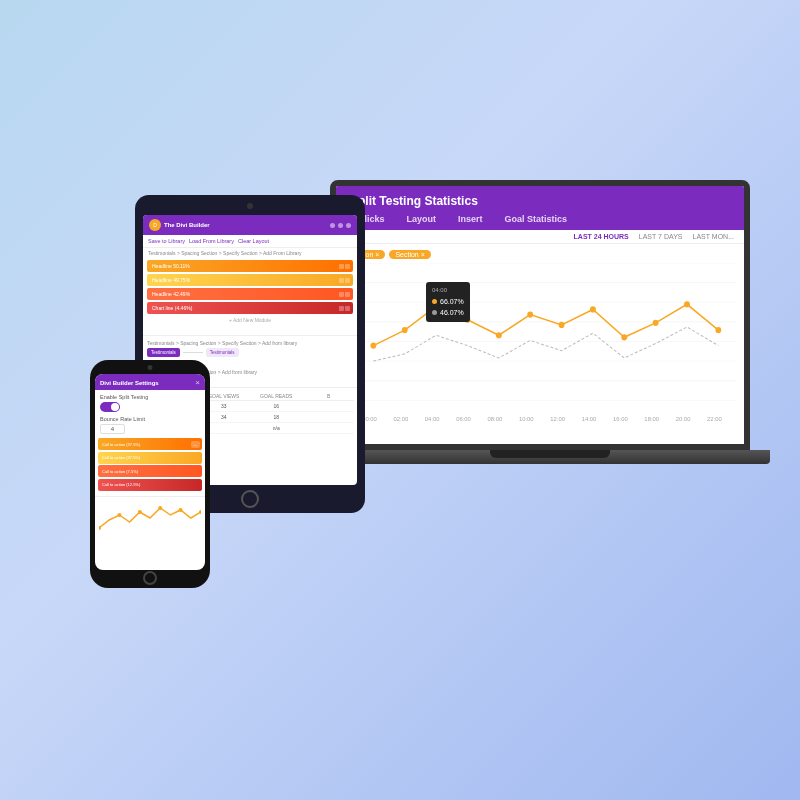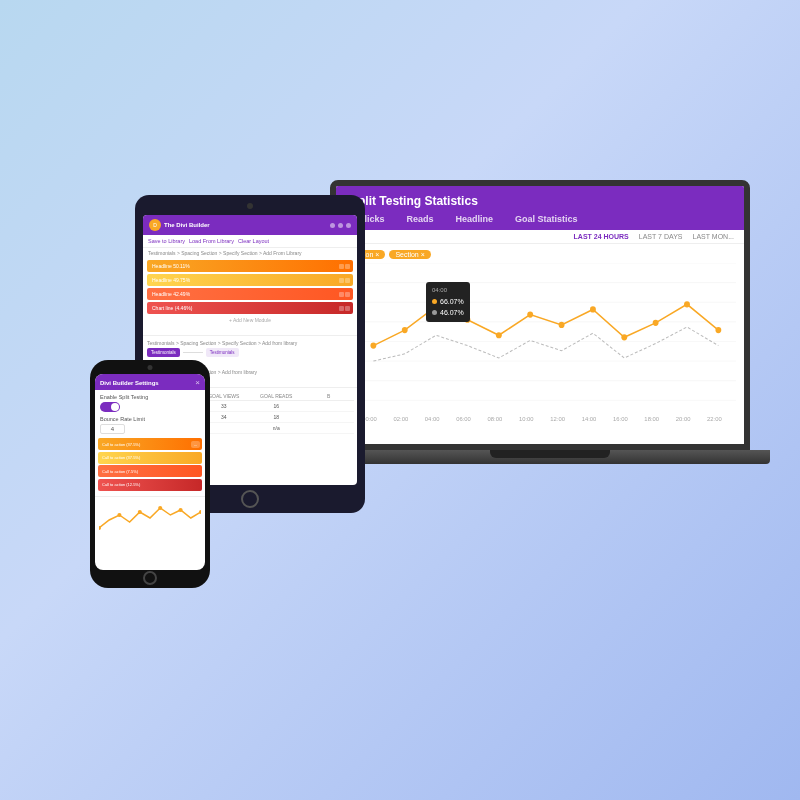--- a/index.html
+++ b/index.html
@@ -453,22 +453,22 @@
 </head>
 <body>
 
 <div class="laptop">
   <div class="laptop-screen">
 
     <div class="stats-header">
       <div class="stats-title">Split Testing Statistics</div>
       <div class="stats-tabs">
         <div class="stats-tab">Clicks</div>
-        <div class="stats-tab">Reads</div>
-        <div class="stats-tab">Headline</div>
+        <div class="stats-tab">Layout</div>
+        <div class="stats-tab">Insert</div>
         <div class="stats-tab">Goal Statistics</div>
       </div>
     </div>
 
     <div class="stats-time-bar">
       <span class="time-option active">LAST 24 HOURS</span>
       <span class="time-option">LAST 7 DAYS</span>
       <span class="time-option">LAST MON...</span>
     </div>
 

